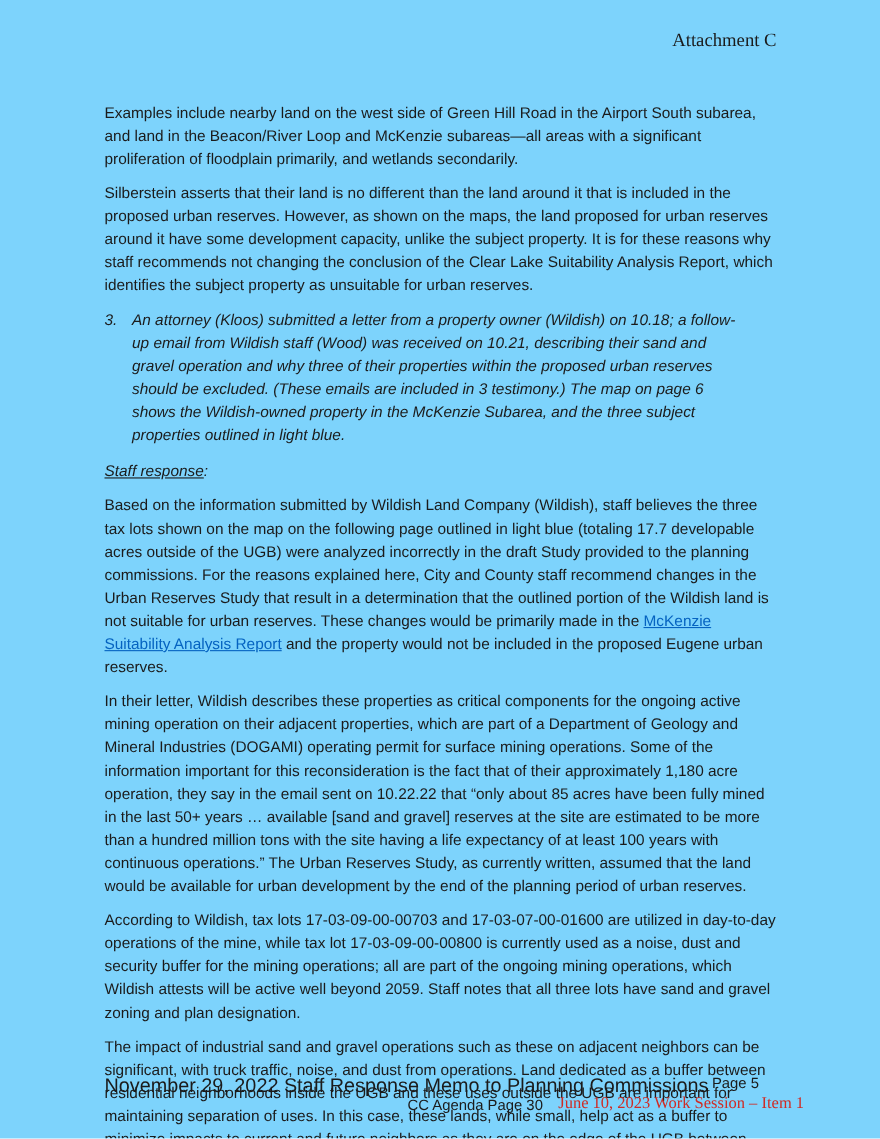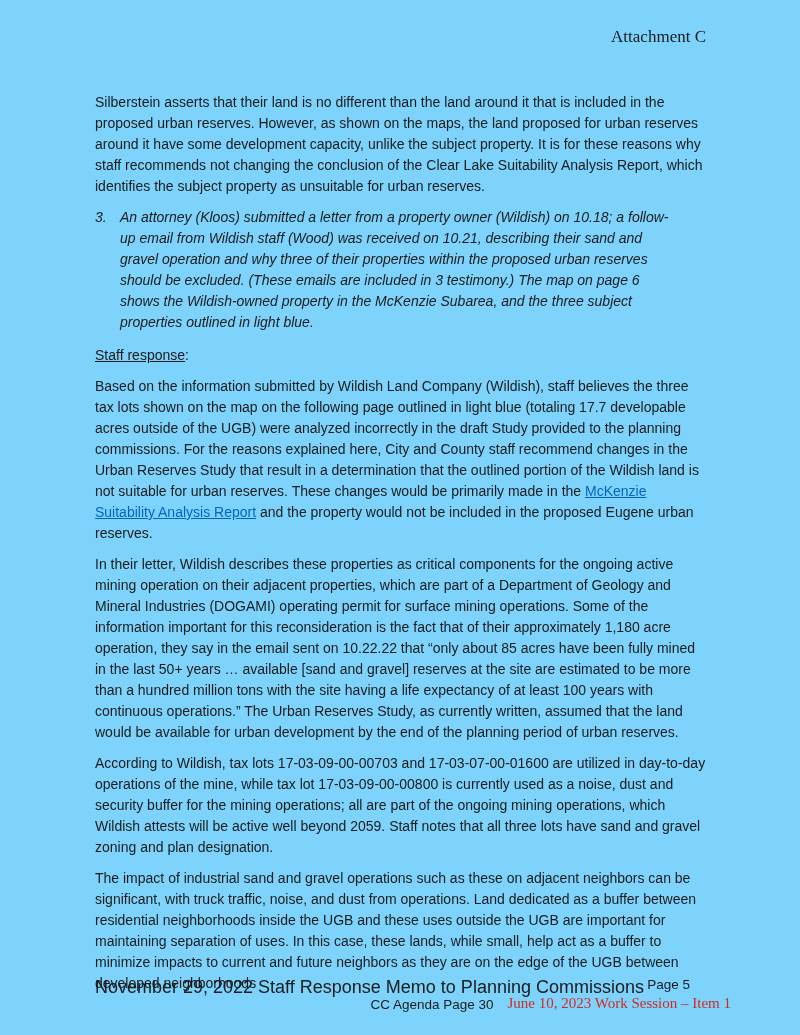--- a/index.html
+++ b/index.html
@@ -29,21 +29,21 @@
     line-height: 21px;
   }
   .content p { margin: 0 0 10px 0; }
   .list-item {
     display: flex;
     font-style: italic;
     margin: 2px 0 12px 0;
   }
   .item-num { width: 25px; flex-shrink: 0; }
   .item-text { width: 550px; }
-  .staff-response { margin-bottom: 11px; }
+  .staff-response { margin-bottom: 11px; font-style: italic; }
   .u { text-decoration: underline; }
   a.doc-link { text-decoration: underline; cursor: pointer; }
   .mt-extra { margin-top: 16px; }
   .footer-memo {
     position: absolute;
     left: 95px;
     top: 977px;
     font-size: 18px;
   }
   .footer-page {
@@ -71,20 +71,21 @@
 </style>
 </head>
 <body>
 
 <div class="page" style="color: rgb(27, 27, 27);">
 
   <div class="attachment-label">Attachment C</div>
 
   <div class="content">
 
+    <p>Examples include nearby land on the west side of Green Hill Road in the Airport South subarea, and land in the Beacon/River Loop and McKenzie subareas—all areas with a significant proliferation of floodplain primarily, and wetlands secondarily.</p>
 
     <p>Silberstein asserts that their land is no different than the land around it that is included in the proposed urban reserves. However, as shown on the maps, the land proposed for urban reserves around it have some development capacity, unlike the subject property. It is for these reasons why staff recommends not changing the conclusion of the Clear Lake Suitability Analysis Report, which identifies the subject property as unsuitable for urban reserves.</p>
 
     <div class="list-item">
       <span class="item-num">3.</span>
       <span class="item-text">An attorney (Kloos) submitted a letter from a property owner (Wildish) on 10.18; a follow-up email from Wildish staff (Wood) was received on 10.21, describing their sand and gravel operation and why three of their properties within the proposed urban reserves should be excluded. (These emails are included in 3 testimony.) The map on page 6 shows the Wildish-owned property in the McKenzie Subarea, and the three subject properties outlined in light blue.</span>
     </div>
 
     <p class="staff-response">
       <span class="u">Staff response</span><span>:</span>

